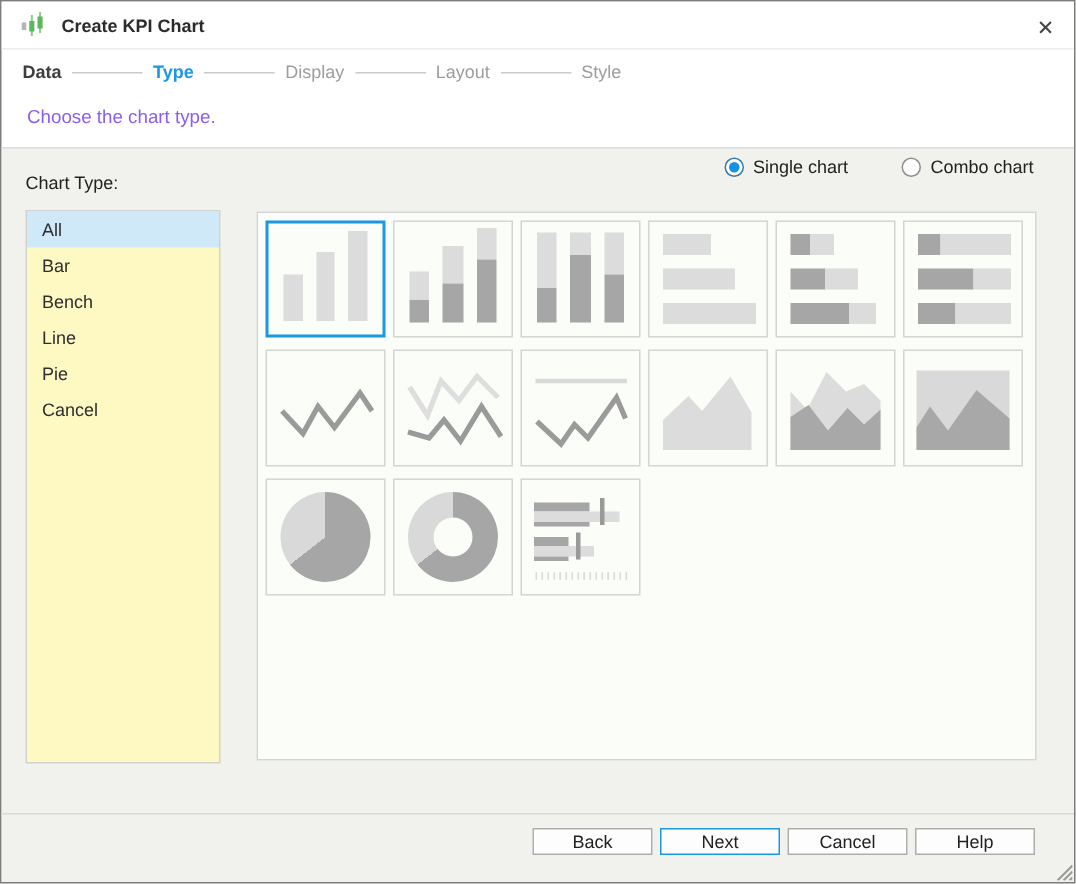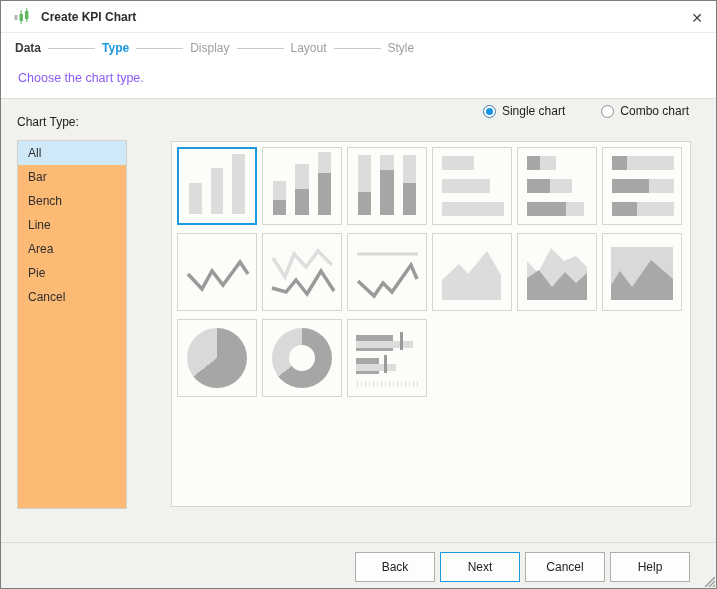--- a/index.html
+++ b/index.html
@@ -33,21 +33,21 @@
 
   
   .content{position:absolute;top:97px;left:0;right:0;height:446px;background:var(--content-bg);border-top:1px solid #dcdcda;}
   .radio-row{position:absolute;top:5px;right:27px;display:flex;gap:36px;}
   .radio-opt{display:flex;align-items:center;gap:6px;cursor:pointer;color:#222;}
   .radio-circle{width:13px;height:13px;border-radius:50%;background:#fff;border:1px solid #8f8f8f;position:relative;}
   .radio-opt.selected .radio-circle{border-color:#3a78a8;}
   .radio-opt.selected .radio-circle::after{content:"";position:absolute;left:2px;top:2px;width:7px;height:7px;border-radius:50%;background:#1592e6;}
 
   .chart-type-label{position:absolute;left:16px;top:16px;color:#222;}
-  .listbox{position:absolute;left:16px;top:41px;width:110px;height:369px;background:#fdba74;border:1px solid #d2d2d0;}
+  .listbox{position:absolute;left:16px;top:41px;width:130px;height:369px;background:#fef9c3;border:1px solid #d2d2d0;}
   .list-item{height:24px;line-height:24px;padding-left:10px;color:#2e2e2e;cursor:pointer;}
   .list-item.selected{background:var(--selection-fill);}
 
   .panel{position:absolute;left:170px;top:42px;width:520px;height:366px;background:var(--panel-bg);border:1px solid #d5d5d3;}
   .grid{display:flex;flex-wrap:wrap;gap:8px 5px;padding:5px;}
   .cell{width:80px;height:78px;border:1px solid #d5d5d3;background:var(--panel-bg);cursor:pointer;position:relative;overflow:hidden;}
   .cell.selected{border:2px solid var(--accent);}
 
   
   .vbars{width:100%;height:100%;display:flex;align-items:flex-end;justify-content:center;gap:9px;padding:9px 10px 9px;}
@@ -60,21 +60,21 @@
   .hrow{height:14px;display:flex;}
   .pie-wrap{width:100%;height:100%;display:flex;align-items:center;justify-content:center;}
   .pie{width:60px;height:60px;border-radius:50%;background:conic-gradient(var(--thumb-dark) 0deg 232deg, #d9d9d9 232deg 360deg);}
   .donut{position:relative;}
   .donut::after{content:"";position:absolute;left:17px;top:17px;width:26px;height:26px;border-radius:50%;background:var(--panel-bg);}
   svg.mini{display:block;width:100%;height:100%;}
 
   
   .footer{position:absolute;left:0;right:0;bottom:0;height:46px;background:var(--content-bg);border-top:1px solid #d9d9d7;}
   .btn-row{display:flex;justify-content:flex-end;gap:5px;padding:9px 26px 0 0;}
-  .btn{width:80px;height:30px;background:#fdfdfd;border:1px solid #aeaeae;font-family:inherit;font-size:12px;color:#222;cursor:pointer;}
+  .btn{width:80px;height:18px;background:#fdfdfd;border:1px solid #aeaeae;font-family:inherit;font-size:12px;color:#222;cursor:pointer;}
   .btn.default{border:1px solid var(--accent);}
   .resize-grip{position:absolute;right:1px;bottom:1px;width:13px;height:13px;cursor:nwse-resize;}
 </style>
 </head>
 <body>
 
 <div class="window">
 
   <div class="titlebar">
     <svg class="title-icon" viewBox="0 0 18 18">
@@ -115,21 +115,20 @@
       </div>
     </div>
 
     <div class="chart-type-label">Chart Type:</div>
 
     <div class="listbox">
       <div class="list-item selected">All</div>
       <div class="list-item">Bar</div>
       <div class="list-item">Bench</div>
       <div class="list-item">Line</div>
-      <div class="list-item">Area</div>
       <div class="list-item">Pie</div>
       <div class="list-item">Cancel</div>
     </div>
 
     <div class="panel">
       <div class="grid">
 
         <div class="cell selected" title="bar">
           <div class="vbars">
             <div class="bar" style="height:31px"></div>

